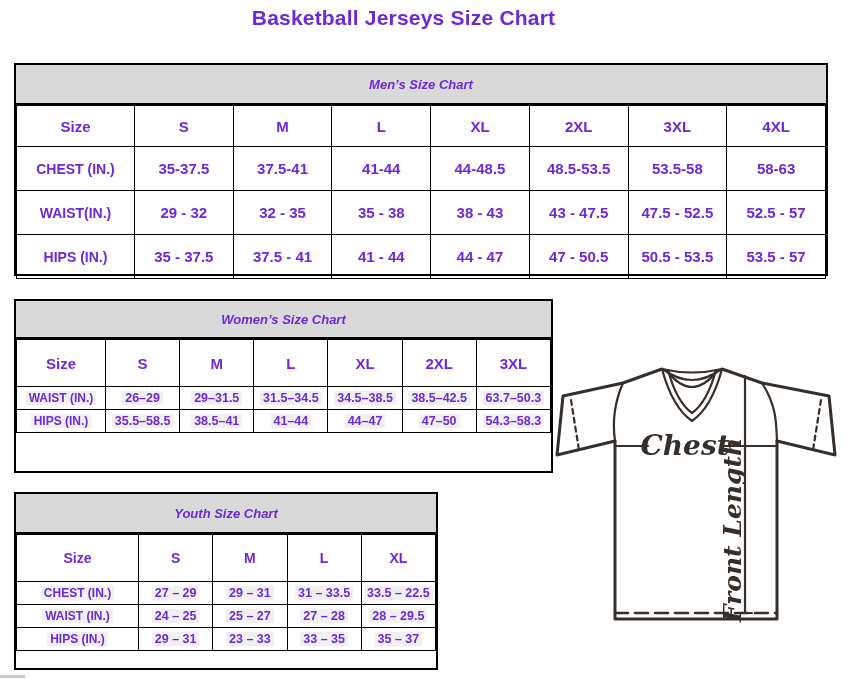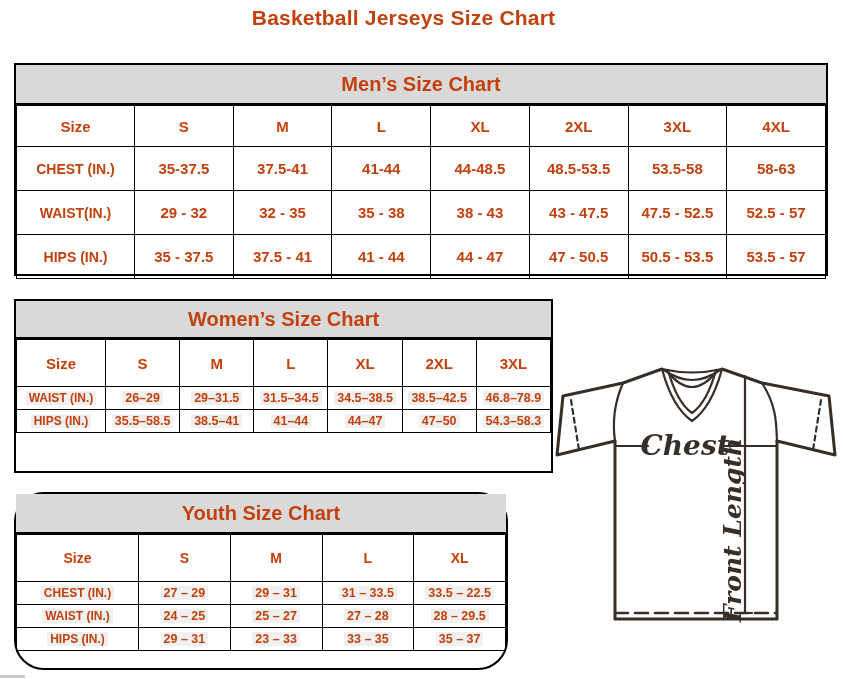--- a/index.html
+++ b/index.html
@@ -1,24 +1,24 @@
 <!DOCTYPE html>
 <html><head>
 <meta charset="utf-8">
 <style>
   html,body{margin:0;padding:0;background:#ffffff;}
   #page{position:relative;width:843px;height:679px;background:#ffffff;overflow:hidden;
-        font-family:"Liberation Sans",sans-serif;color:#c2410c;}
+        font-family:"Liberation Sans",sans-serif;color:#6d28d9;}
 
   .page-title{position:absolute;left:0;top:6px;width:807px;text-align:center;
               font-size:21px;font-weight:bold;letter-spacing:0.2px;}
 
   .size-table{position:absolute;border:2px solid #000;background:#fff;box-sizing:border-box;}
   .band{background:#d9d9d9;border-bottom:2px solid #000;display:flex;align-items:center;
-        justify-content:center;font-weight:bold;font-size:20px;}
+        justify-content:center;font-weight:bold;font-size:13px;font-style:italic;}
   .size-table table{border-collapse:collapse;table-layout:fixed;width:100%;}
   .size-table th,.size-table td{border:1px solid #000;text-align:center;font-weight:bold;
         padding:0;overflow:hidden;white-space:nowrap;}
   .hl{display:inline-block;padding:0 3px;}
 
   
   #mens{left:14px;top:63px;width:814px;height:213px;}
   #mens .band{height:38px;}
   #mens thead th{height:40px;font-size:15px;}
   #mens tbody td{height:43px;font-size:15px;}
@@ -27,21 +27,21 @@
 
   
   #womens{left:14px;top:299px;width:539px;height:174px;}
   #womens .band{height:36px;}
   #womens thead th{height:46px;font-size:15px;}
   #womens tbody td{height:22px;font-size:12.5px;}
   #womens th:first-child,#womens td:first-child{width:88px;}
   #womens tbody td:first-child{font-size:12px;}
 
   
-  #youth{left:14px;top:492px;width:494px;height:178px;border-radius:30px;}
+  #youth{left:14px;top:492px;width:424px;height:178px;}
   #youth .band{height:38px;}
   #youth thead th{height:46px;font-size:14px;}
   #youth tbody td{height:22px;font-size:12.5px;}
   #youth th:first-child,#youth td:first-child{width:121px;}
   #youth tbody td:first-child{font-size:12px;}
 
   .shaded tbody .hl{background:#f0f0f0;}
 
   .jersey{position:absolute;left:555px;top:363px;width:288px;height:273px;}
   .jersey text{font-family:"DejaVu Serif","Liberation Serif",serif;font-style:italic;
@@ -121,21 +121,21 @@
           </tr>
         </thead>
         <tbody>
           <tr>
             <td><span class="hl">WAIST (IN.)</span></td>
             <td><span class="hl">26–29</span></td>
             <td><span class="hl">29–31.5</span></td>
             <td><span class="hl">31.5–34.5</span></td>
             <td><span class="hl">34.5–38.5</span></td>
             <td><span class="hl">38.5–42.5</span></td>
-            <td><span class="hl">46.8–78.9</span></td>
+            <td><span class="hl">63.7–50.3</span></td>
           </tr>
           <tr>
             <td><span class="hl">HIPS (IN.)</span></td>
             <td><span class="hl">35.5–58.5</span></td>
             <td><span class="hl">38.5–41</span></td>
             <td><span class="hl">41–44</span></td>
             <td><span class="hl">44–47</span></td>
             <td><span class="hl">47–50</span></td>
             <td><span class="hl">54.3–58.3</span></td>
           </tr>

